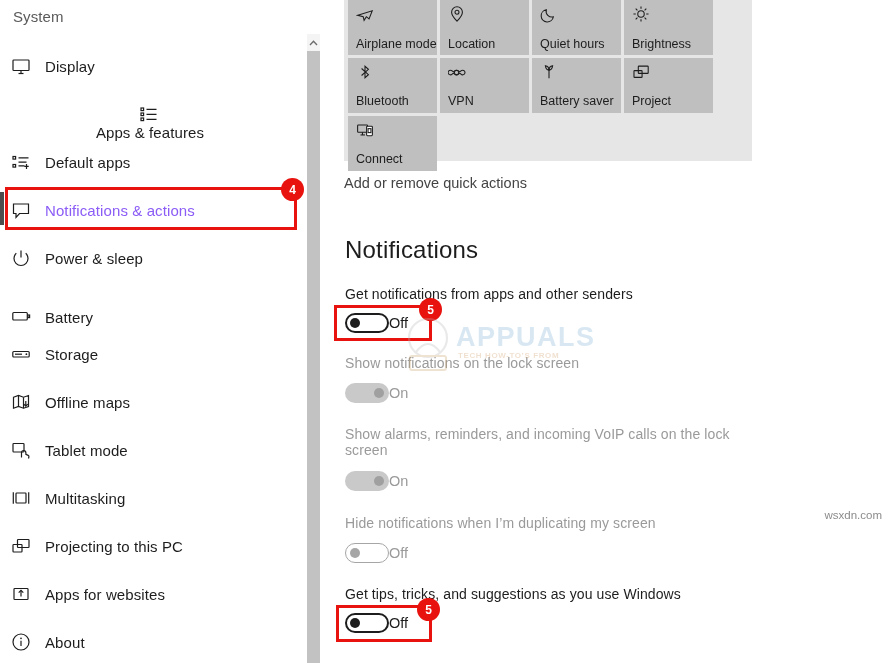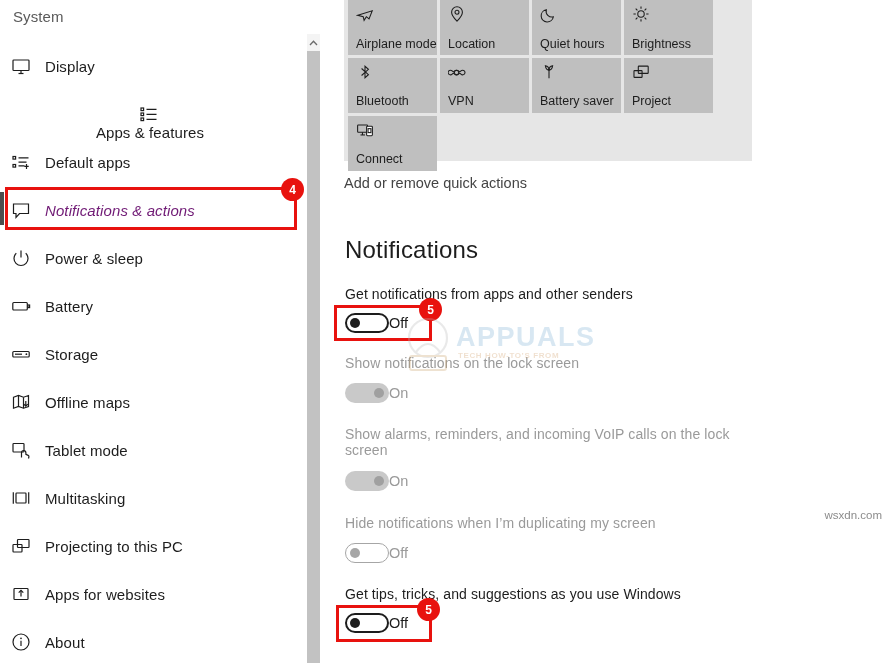--- a/index.html
+++ b/index.html
@@ -27,21 +27,21 @@
   }
   .nav-icon {
     width: 34px; margin-left: 11px;
     display: flex; align-items: center; justify-content: flex-start;
     color: #1d1d1d;
   }
   .nav-label {
     font-size: 15px; color: #1d1d1d; letter-spacing: .1px;
     white-space: nowrap;
   }
-  .nav-item.selected .nav-label { color: #701a75; font-style: italic; }
+  .nav-item.selected .nav-label { color: #8b5cf6; }
 
   
   #sel-bar {
     position: absolute; left: 0; top: 192px;
     width: 4px; height: 33px; background: #4d4d4d;
   }
 
   
   #sb-track {
     position: absolute; left: 307px; top: 34px;
@@ -210,21 +210,21 @@
         </div>
         <div class="nav-item" style="top: 238px;">
           <span class="nav-icon">
             <svg width="20" height="20" viewBox="0 0 20 20">
               <path d="M10 2.5v7" fill="none" stroke="#1d1d1d" stroke-width="1.2"></path>
               <path d="M5.3 5.3a7 7 0 1 0 9.4 0" fill="none" stroke="#1d1d1d" stroke-width="1.2"></path>
             </svg>
           </span>
           <span class="nav-label">Power &amp; sleep</span>
         </div>
-        <div class="nav-item" style="top: 286px;">
+        <div class="nav-item" style="top: 286px; align-items: flex-end;">
           <span class="nav-icon">
             <svg width="20" height="20" viewBox="0 0 20 20">
               <rect x="1.8" y="6.5" width="14.5" height="7.5" rx="1" fill="none" stroke="#1d1d1d" stroke-width="1.2"></rect>
               <rect x="17" y="9" width="1.6" height="2.6" fill="none" stroke="#1d1d1d" stroke-width="1.2"></rect>
             </svg>
           </span>
           <span class="nav-label">Battery</span>
         </div>
         <div class="nav-item" style="top: 334px;">
           <span class="nav-icon">

